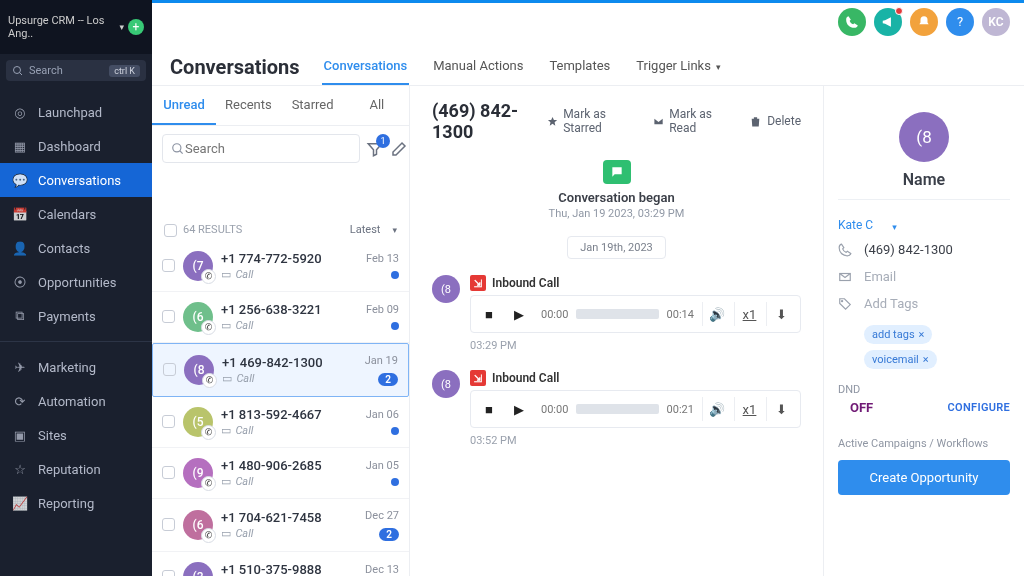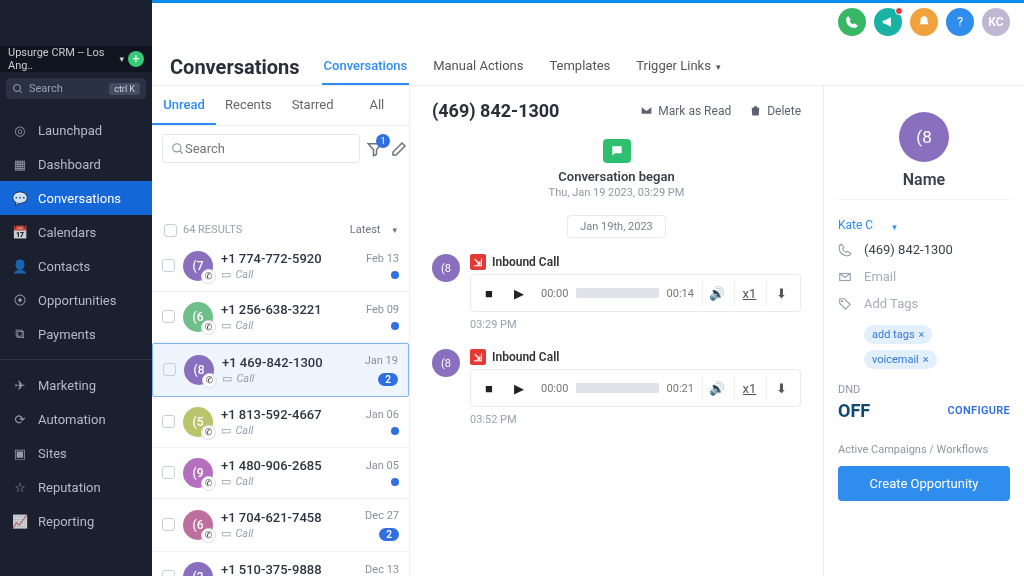--- a/index.html
+++ b/index.html
@@ -1,21 +1,21 @@
 <!DOCTYPE html>
 <html><head>
 <meta charset="utf-8">
 <style>
   * { box-sizing: border-box; margin: 0; padding: 0; font-family: -apple-system, BlinkMacSystemFont, "Segoe UI", Roboto, sans-serif; }
   body { background: #fff; width: 1024px; height: 576px; overflow: hidden; font-size: 13px; color: #333; }
   .app { display: flex; height: 100%; }
 
   
   .sidebar { width: 152px; background: #1a202e; color: #aeb4c2; display: flex; flex-direction: column; font-size: 13px; }
-  .workspace-sel { display:flex; align-items:center; justify-content:space-between; padding:0 8px; background:#0f1420; font-size:11px; color:#ccc;margin-top:46px; }
+  .workspace-sel { display:flex; align-items:center; justify-content:space-between; padding:14px 8px; background:#0f1420; font-size:11px; color:#ccc; }
   .workspace-sel .plus { width:16px; height:16px; border-radius:50%; background:#38c976; display:flex;align-items:center;justify-content:center;color:#fff;font-size:12px;}
   .side-search { display:flex; align-items:center; margin:6px 6px; background:#2a3142; border-radius:4px; padding:4px 6px; font-size:11px; color:#97a0b3;}
   .side-search .kbd { background:#444d63; border-radius:3px; padding:1px 5px; font-size:9px; color:#cfd3de;}
   .side-search .mag { width:12px; height:12px; margin-right:5px;}
   .nav { list-style:none; margin-top:8px;}
   .nav li { display:flex; align-items:center; gap:10px; padding:9px 12px; cursor:pointer; color:#b3b9c9;}
   .nav li.active { background:#1566d6; color:#fff;}
   .nav li .nicon { width:16px; height:16px; display:flex;align-items:center;justify-content:center; opacity:.8;}
   .nav hr { border:none; border-top:1px solid #2c3446; margin:8px 0;}
 
@@ -91,21 +91,21 @@
   .big-av{width:50px;height:50px;border-radius:50%;background:#8b6fbf;color:#fff;display:flex;align-items:center;justify-content:center;font-size:17px;margin:10px auto 8px;}
   .details h3{text-align:center;font-size:16px;font-weight:600;color:#3a3f49;margin-bottom:18px;padding-bottom:10px;border-bottom:1px solid #edf0f4;}
   .owner{color:#2f8ded;font-size:12px;display:flex;align-items:flex-end;gap:19px;cursor:pointer;margin-bottom:10px;}
   .drow{display:flex;align-items:center;gap:10px;font-size:13px;color:#3c4049;margin-bottom:12px;}
   .drow .dicon{width:16px;color:#9aa1ad;}
   .drow.muted{color:#a7adb8;}
   .tags{display:flex;flex-wrap:wrap;gap:6px;margin:2px 0 0 26px;}
   .tag{background:#e1efff;color:#3679d6;border-radius:12px;font-size:11px;padding:3px 8px;display:flex;align-items:center;gap:4px;}
   .dnd{margin-top:14px;font-size:11px;color:#8f96a3;}
   .dnd-row{display:flex;justify-content:space-between;align-items:center;margin-top:4px;}
-  .dnd-row .off{font-weight:700;font-size:18px;color:#0c4a6e;}
+  .dnd-row .off{font-weight:700;font-size:13px;color:#701a75;margin-left:12px;}
   .dnd-row .cfg{color:#2f6fe0;font-size:11px;font-weight:600;letter-spacing:.3px;}
   .camp{font-size:11px;color:#8f96a3;margin-top:22px;}
   .create-opp{margin-top:10px;background:#2f8ded;color:#fff;text-align:center;padding:10px 6px;border-radius:4px;font-size:13px;cursor:pointer;}
 
   svg{display:block;}
 </style>
 </head>
 <body>
 
 <div class="app">
@@ -367,20 +367,26 @@
       <span class="bluedot"></span>
     </span>
             </div>
           </div>
       </div>
 
       <div class="thread">
         <div class="thread-head">
           <div class="thread-title">(469) 842-1300</div>
           <div class="thread-actions">
+            <span>
+              <svg width="13" height="13" viewBox="0 0 24 24" fill="#5c6370">
+                  <path d="M12 2l3 7h7l-5.5 4.5L18 21l-6-4-6 4 1.5-7.5L2 9h7z"></path>
+                </svg>
+              <span>Mark as Starred</span>
+            </span>
             <span>
               <svg width="13" height="13" viewBox="0 0 24 24" fill="#5c6370">
                   <path d="M3 6h18v12H3z M3 6l9 7 9-7"></path>
                 </svg>
               <span>Mark as Read</span>
             </span>
             <span>
               <svg width="13" height="13" viewBox="0 0 24 24" fill="#5c6370">
                   <path d="M5 7h14l-1 14H6zM9 4h6v3H9z"></path>
                 </svg>

